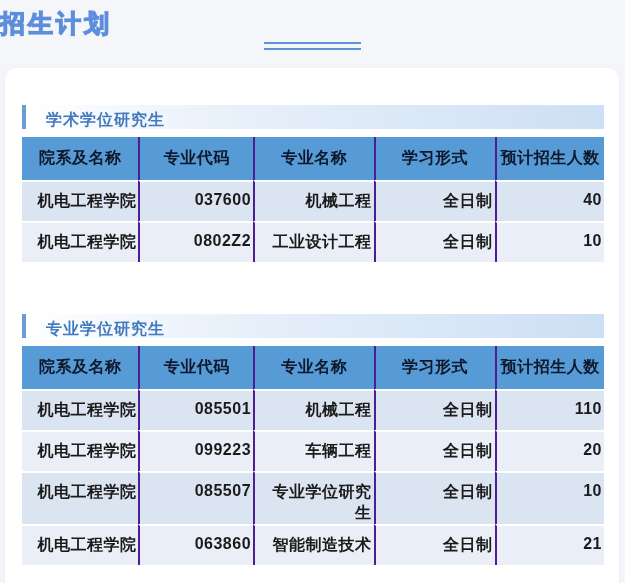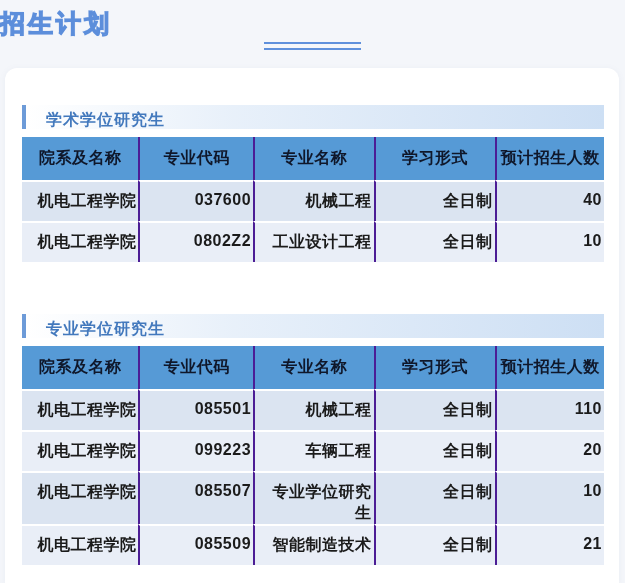--- a/index.html
+++ b/index.html
@@ -191,21 +191,21 @@
         </tr>
         <tr class="row-odd">
           <td>机电工程学院</td>
           <td>085507</td>
           <td>专业学位研究生</td>
           <td>全日制</td>
           <td>10</td>
         </tr>
         <tr class="row-even">
           <td>机电工程学院</td>
-          <td>085509</td>
+          <td>063860</td>
           <td>智能制造技术</td>
           <td>全日制</td>
           <td>21</td>
         </tr>
       </tbody>
     </table>
   </div>
 
 </div>
 

